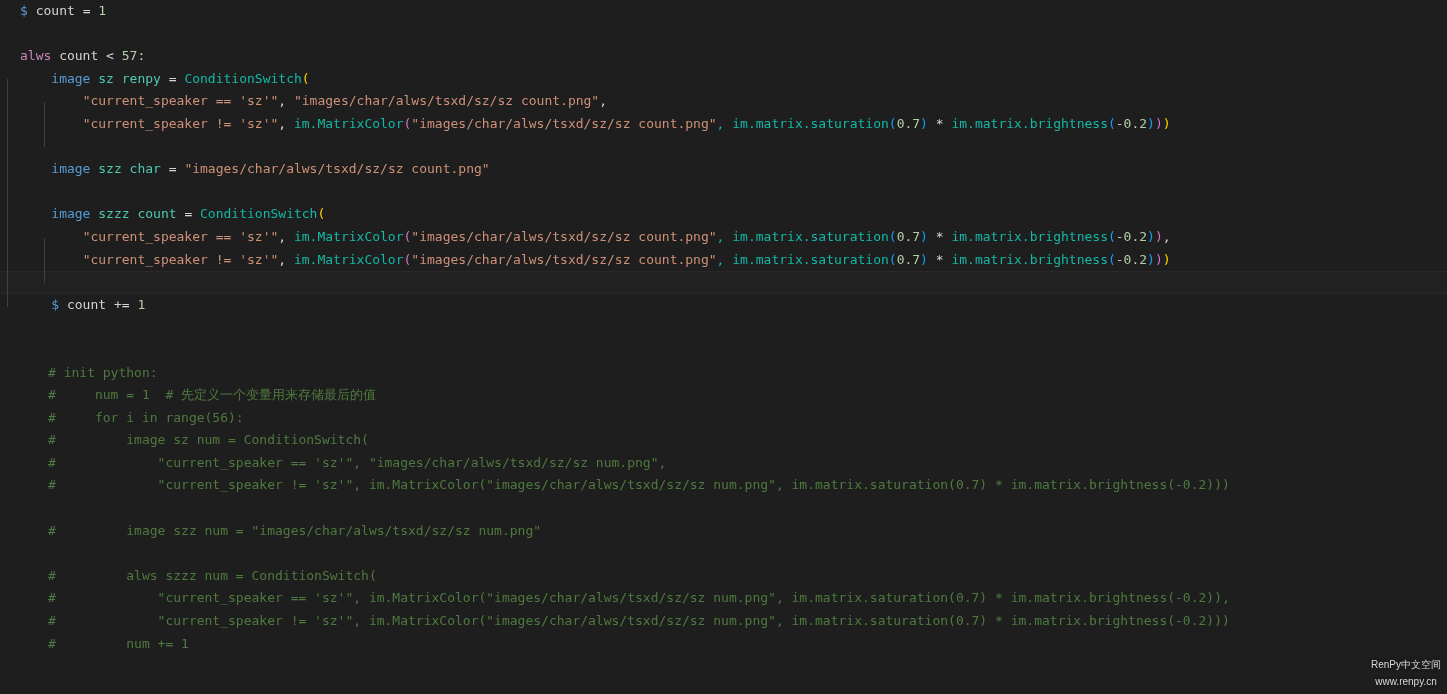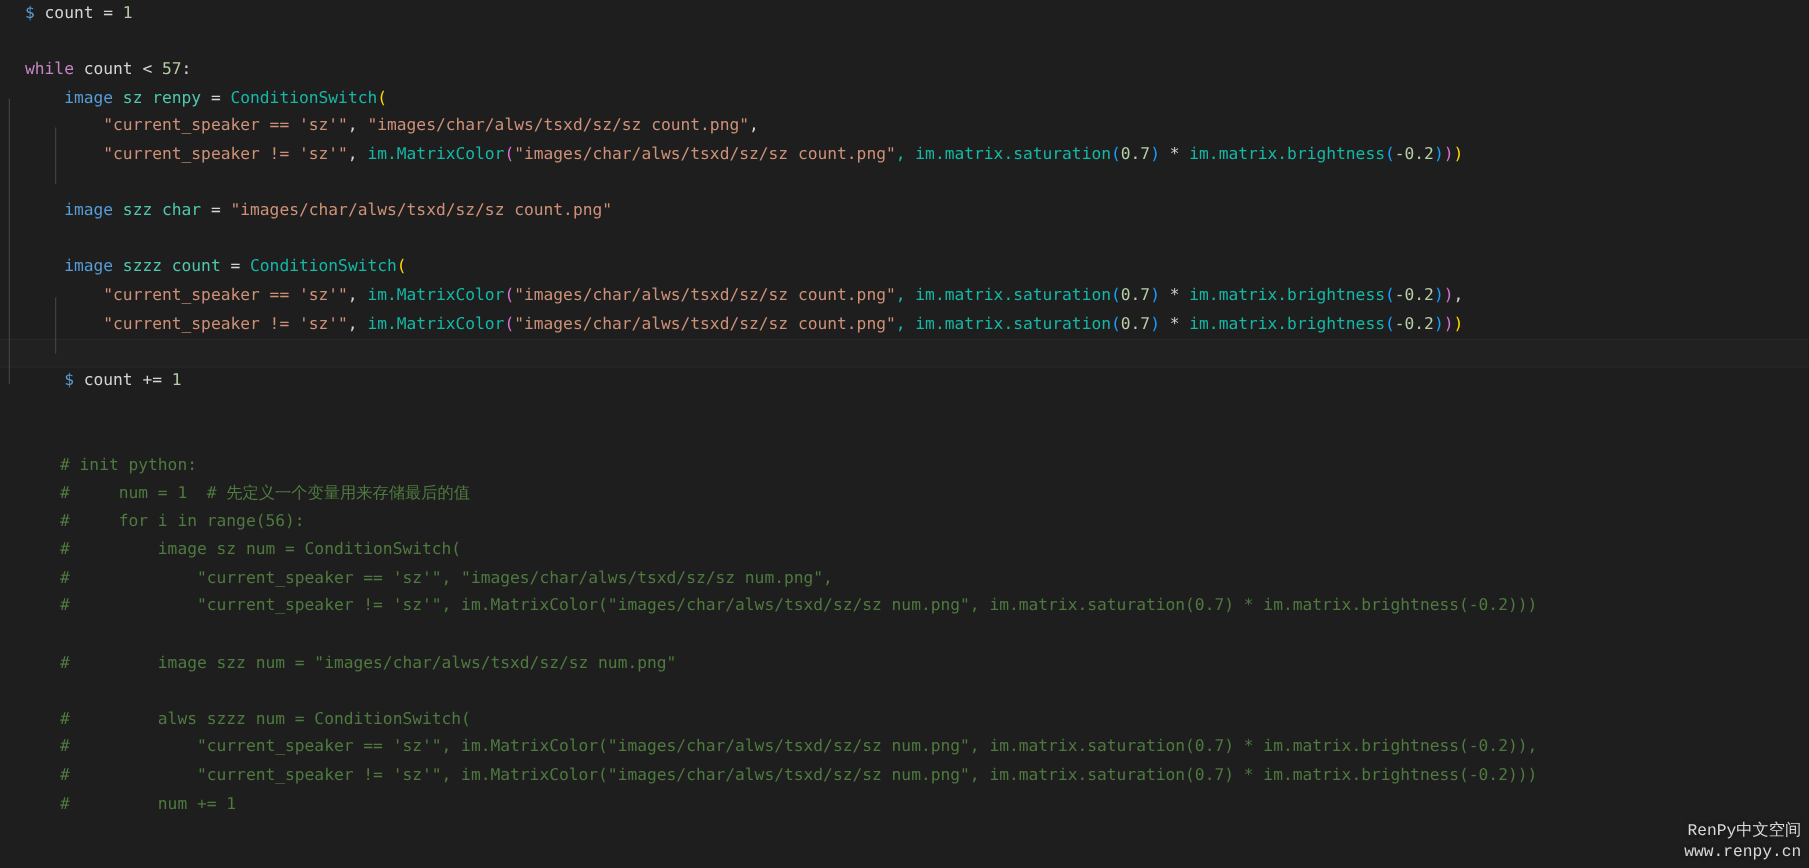--- a/index.html
+++ b/index.html
@@ -72,39 +72,39 @@
   .t-comment  { color: #4f7a3f; margin-left: 28px; }
   .t-b1       { color: #ffd700; }  
   .t-b2       { color: #da70d6; }  
   .t-b3       { color: #179fff; }  
 
   
   #watermark {
     position: absolute;
     right: 6px;
     bottom: 4px;
-    text-align: right;
-    font-family: Liberation Mono, monospace;
+    text-align: center;
+    font-family: Liberation Sans, sans-serif;
     color: #d8d8d8;
-    font-size: 13px;
+    font-size: 10px;
     line-height: 17px;
     z-index: 20;
     text-shadow: 0 0 3px #1e1e1e, 0 0 3px #1e1e1e;
   }
   #watermark div { white-space: nowrap; }
 </style>
 </head>
 <body>
 
 <div id="editor">
 
   <div class="code-area" id="code-area">
       <div class="line"><span class="t-stmt">$</span><span class="t-plain"> count </span><span class="t-op">=</span><span class="t-plain"> </span><span class="t-num">1</span></div>
       <div class="line">&nbsp;</div>
-      <div class="line"><span class="t-kw">while</span><span class="t-plain"> count </span><span class="t-op">&lt;</span><span class="t-plain"> </span><span class="t-num">57</span><span class="t-plain">:</span></div>
+      <div class="line"><span class="t-kw">alws</span><span class="t-plain"> count </span><span class="t-op">&lt;</span><span class="t-plain"> </span><span class="t-num">57</span><span class="t-plain">:</span></div>
       <div class="line"><span class="t-plain">    </span><span class="t-stmt">image</span><span class="t-plain"> </span><span class="t-name">sz renpy</span><span class="t-plain"> </span><span class="t-op">=</span><span class="t-fn"> ConditionSwitch</span><span class="t-b1">(</span></div>
       <div class="line"><span class="t-plain">        </span><span class="t-str">"current_speaker == 'sz'"</span><span class="t-plain">, </span><span class="t-str">"images/char/alws/tsxd/sz/sz count.png"</span><span class="t-plain">,</span></div>
       <div class="line"><span class="t-plain">        </span><span class="t-str">"current_speaker != 'sz'"</span><span class="t-plain">, </span><span class="t-fn">im.MatrixColor</span><span class="t-b2">(</span><span class="t-str">"images/char/alws/tsxd/sz/sz count.png"</span><span class="t-fn">, im.matrix.saturation</span><span class="t-b3">(</span><span class="t-num">0.7</span><span class="t-b3">)</span><span class="t-plain"> * </span><span class="t-fn">im.matrix.brightness</span><span class="t-b3">(</span><span class="t-num">-0.2</span><span class="t-b3">)</span><span class="t-b2">)</span><span class="t-b1">)</span></div>
       <div class="line">&nbsp;</div>
       <div class="line"><span class="t-plain">    </span><span class="t-stmt">image</span><span class="t-plain"> </span><span class="t-name">szz char</span><span class="t-plain"> </span><span class="t-op">=</span><span class="t-plain"> </span><span class="t-str">"images/char/alws/tsxd/sz/sz count.png"</span></div>
       <div class="line">&nbsp;</div>
       <div class="line"><span class="t-plain">    </span><span class="t-stmt">image</span><span class="t-plain"> </span><span class="t-name">szzz count</span><span class="t-plain"> </span><span class="t-op">=</span><span class="t-fn"> ConditionSwitch</span><span class="t-b1">(</span></div>
       <div class="line"><span class="t-plain">        </span><span class="t-str">"current_speaker == 'sz'"</span><span class="t-plain">, </span><span class="t-fn">im.MatrixColor</span><span class="t-b2">(</span><span class="t-str">"images/char/alws/tsxd/sz/sz count.png"</span><span class="t-fn">, im.matrix.saturation</span><span class="t-b3">(</span><span class="t-num">0.7</span><span class="t-b3">)</span><span class="t-plain"> * </span><span class="t-fn">im.matrix.brightness</span><span class="t-b3">(</span><span class="t-num">-0.2</span><span class="t-b3">)</span><span class="t-b2">)</span><span class="t-plain">,</span></div>
       <div class="line"><span class="t-plain">        </span><span class="t-str">"current_speaker != 'sz'"</span><span class="t-plain">, </span><span class="t-fn">im.MatrixColor</span><span class="t-b2">(</span><span class="t-str">"images/char/alws/tsxd/sz/sz count.png"</span><span class="t-fn">, im.matrix.saturation</span><span class="t-b3">(</span><span class="t-num">0.7</span><span class="t-b3">)</span><span class="t-plain"> * </span><span class="t-fn">im.matrix.brightness</span><span class="t-b3">(</span><span class="t-num">-0.2</span><span class="t-b3">)</span><span class="t-b2">)</span><span class="t-b1">)</span></div>
       <div class="line current">&nbsp;</div>

